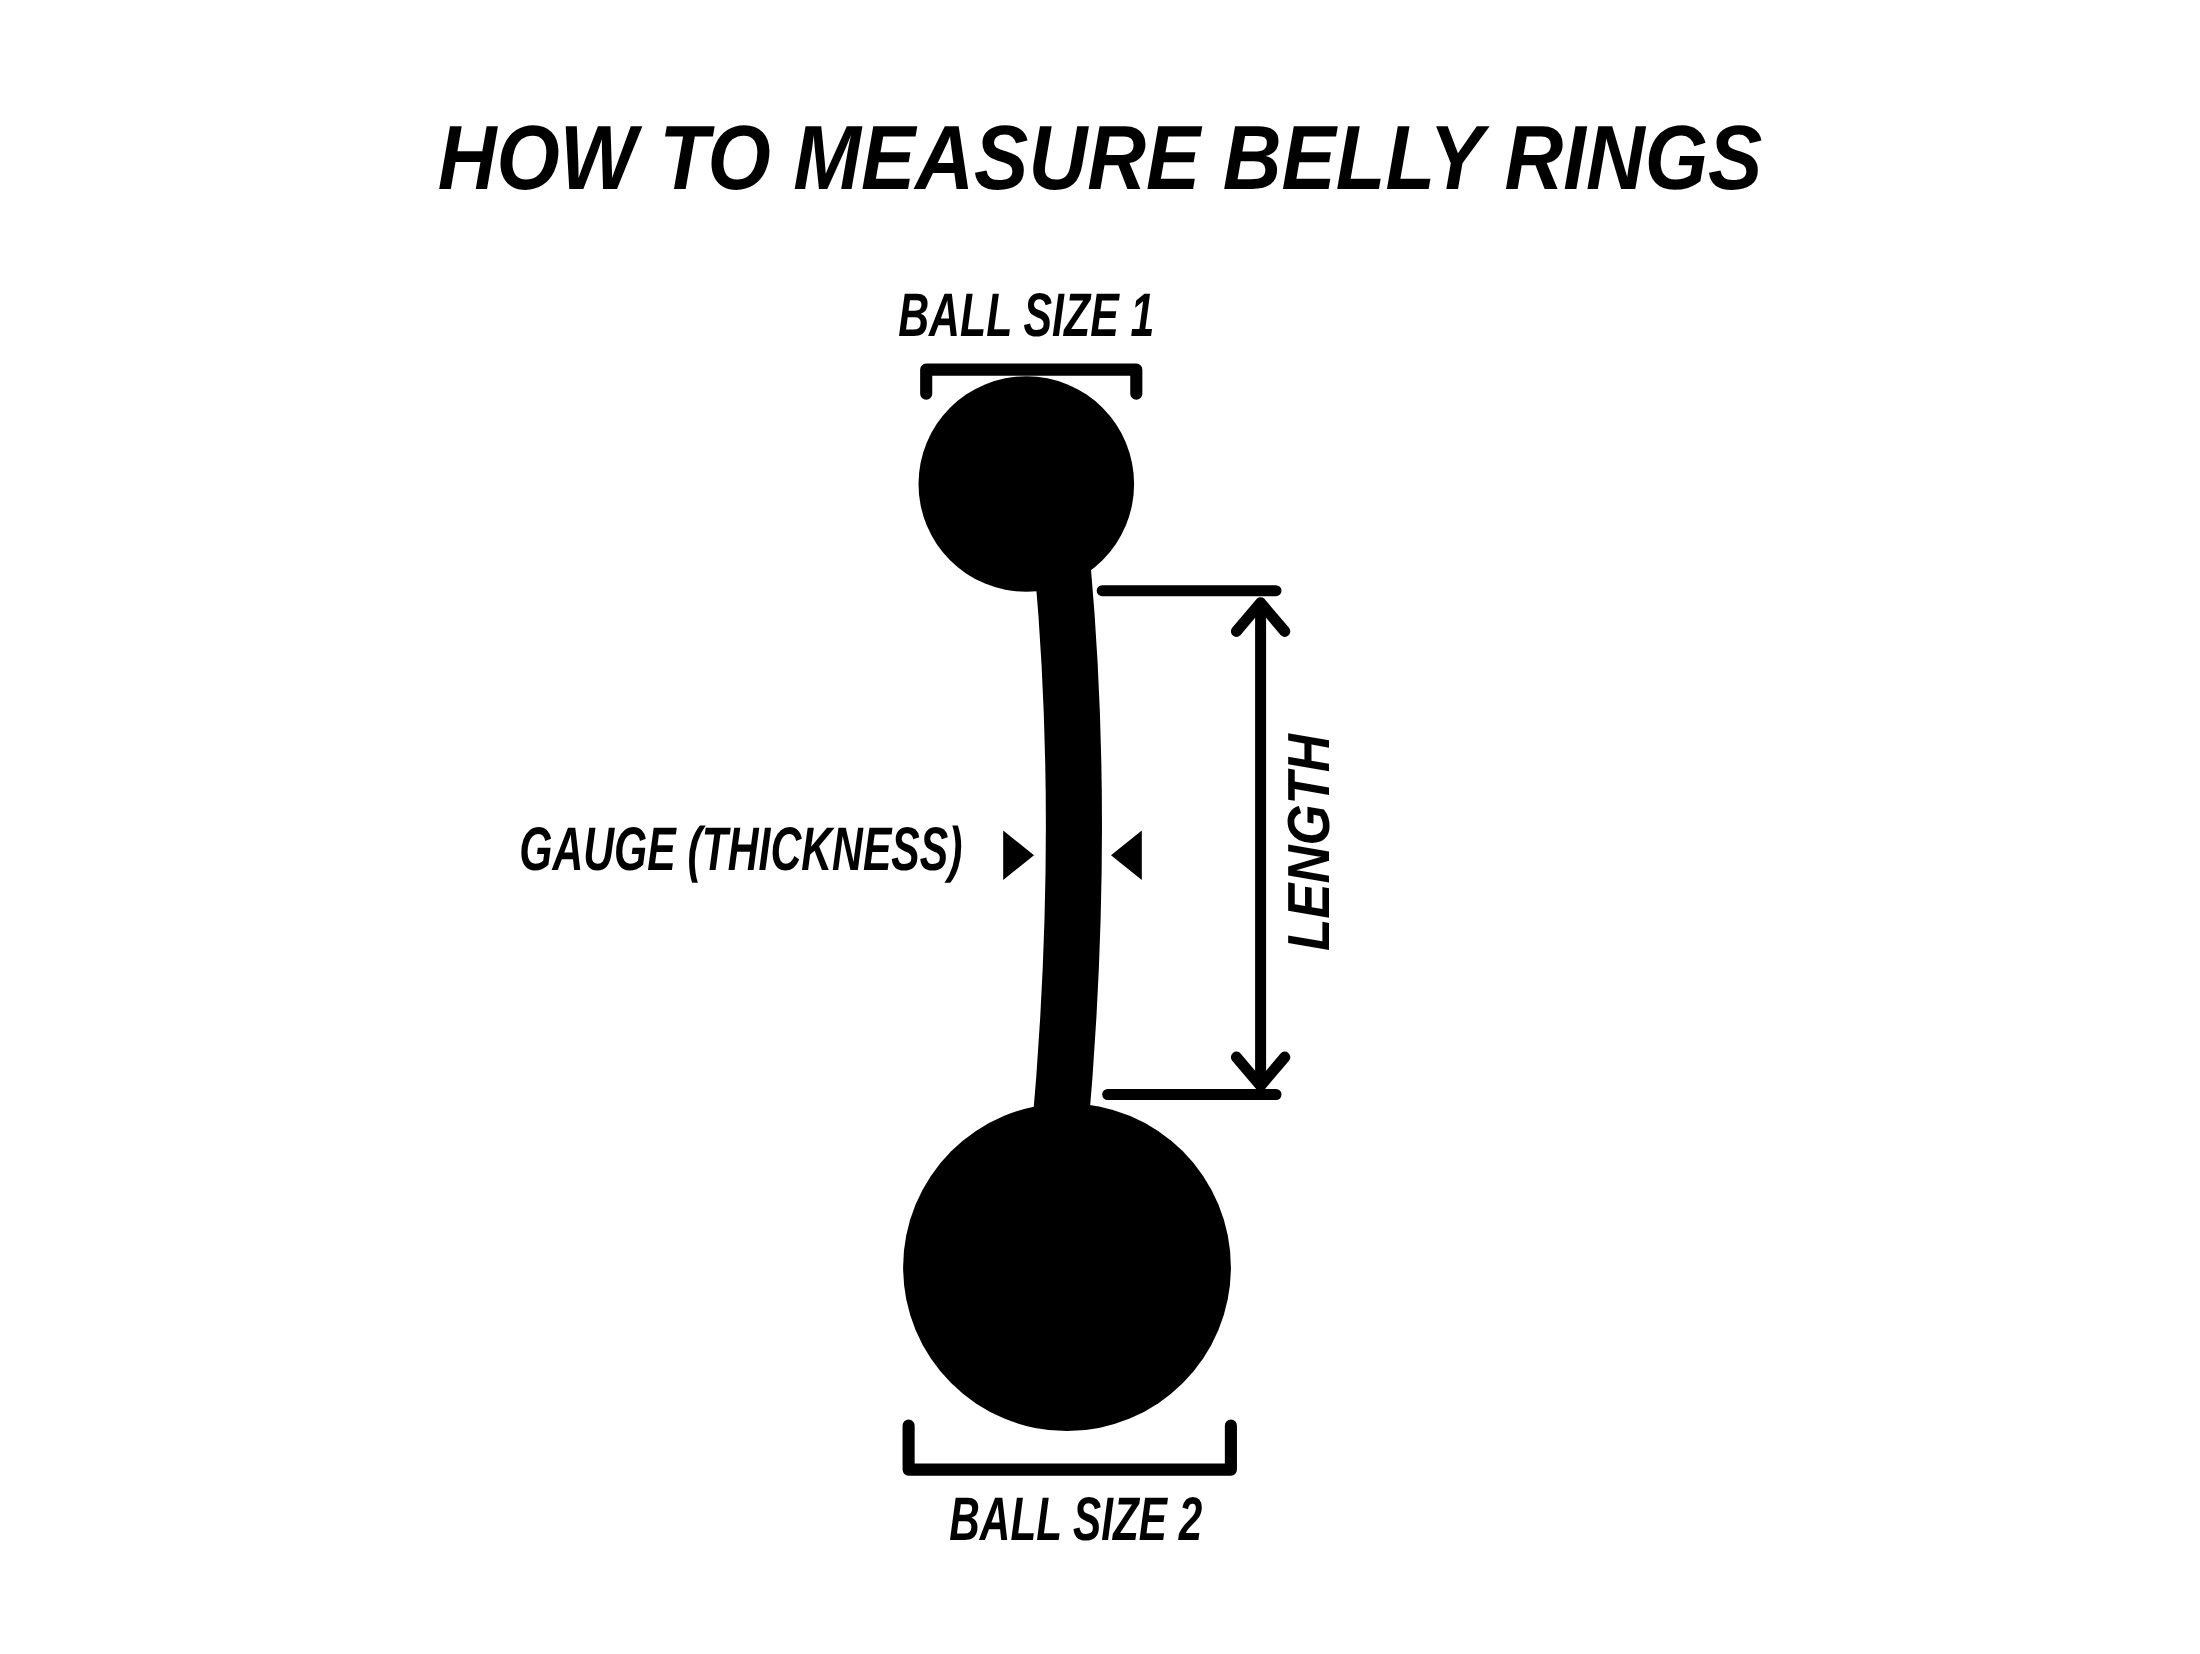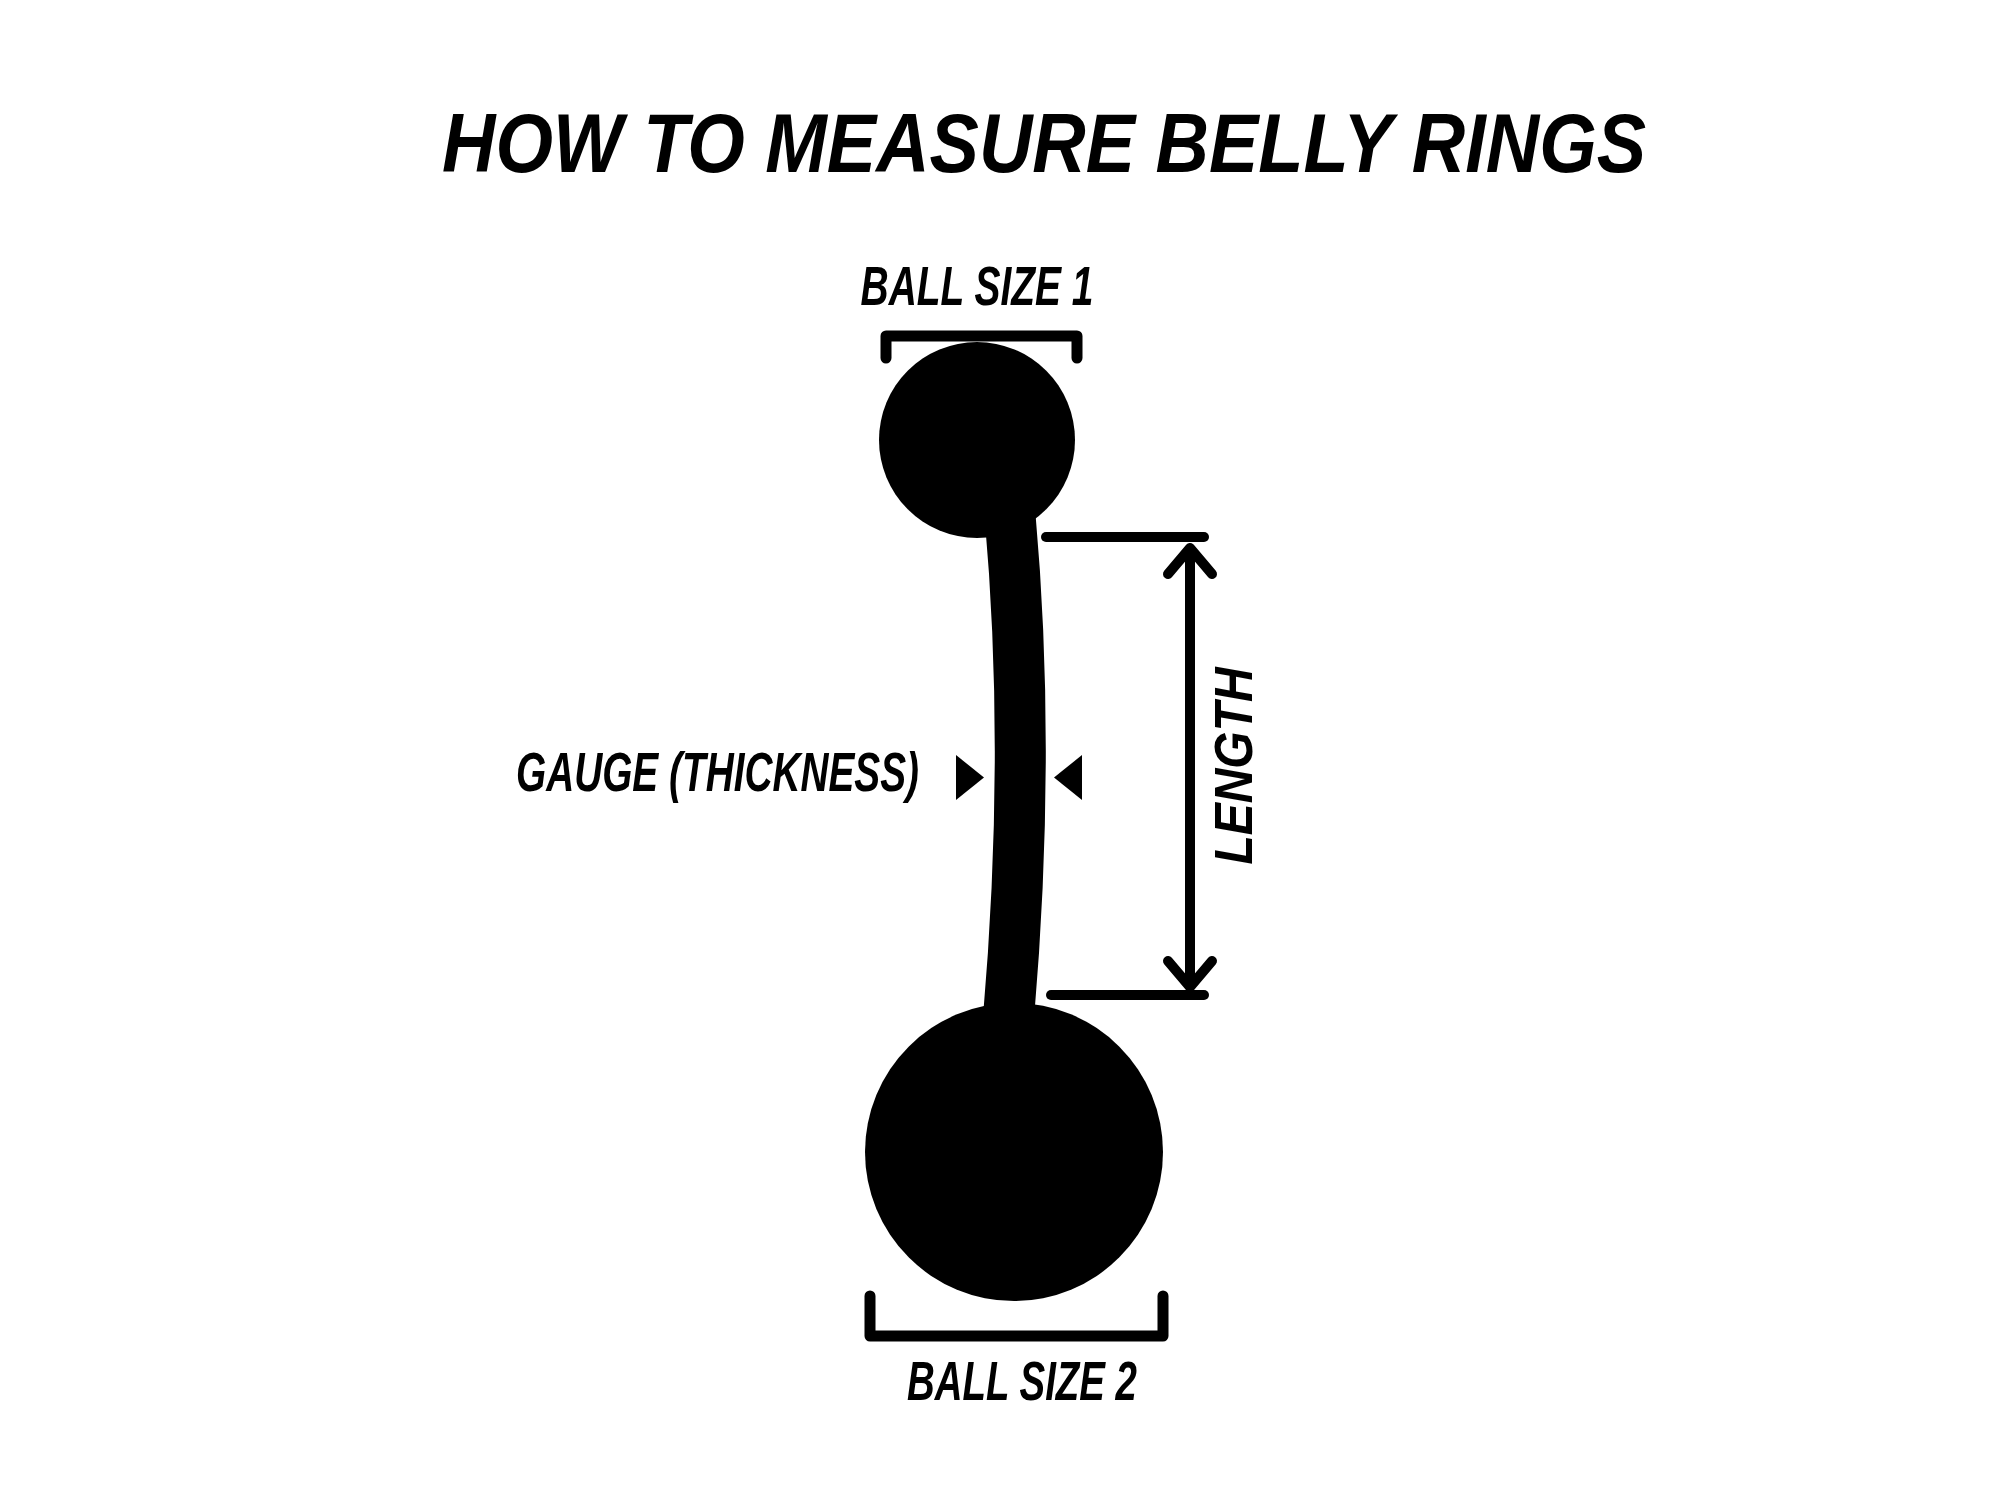--- a/index.html
+++ b/index.html
@@ -1,17 +1,17 @@
 <!DOCTYPE html>
 <html style="--ink: #000000; --bg: #ffffff;"><head>
 <meta charset="utf-8">
 <style>
   html, body { margin: 0; padding: 0; }
   body { width: 2000px; height: 1504px; background: var(--bg, #fff); }
-  .stage { width: 1608px; height: 1504px; position: relative; padding-left: 44px; }
+  .stage { width: 1608px; height: 1504px; position: relative; }
   svg { display: block; }
   .ink-fill { fill: var(--ink, #000); }
   .ink-stroke { stroke: var(--ink, #000); fill: none; }
   text {
     font-family: "Liberation Sans", sans-serif;
     font-weight: bold;
     font-style: italic;
     fill: var(--ink, #000);
   }
   .title-text { font-size: 83px; }

